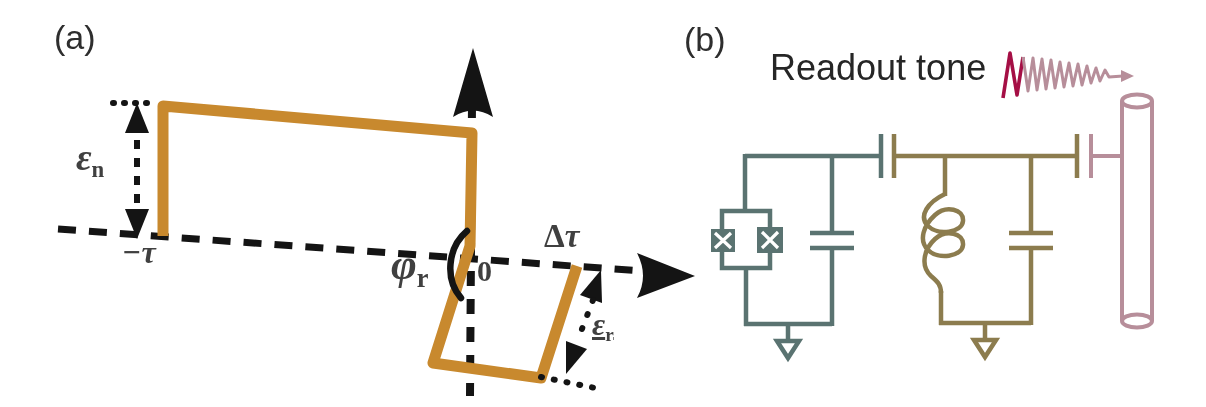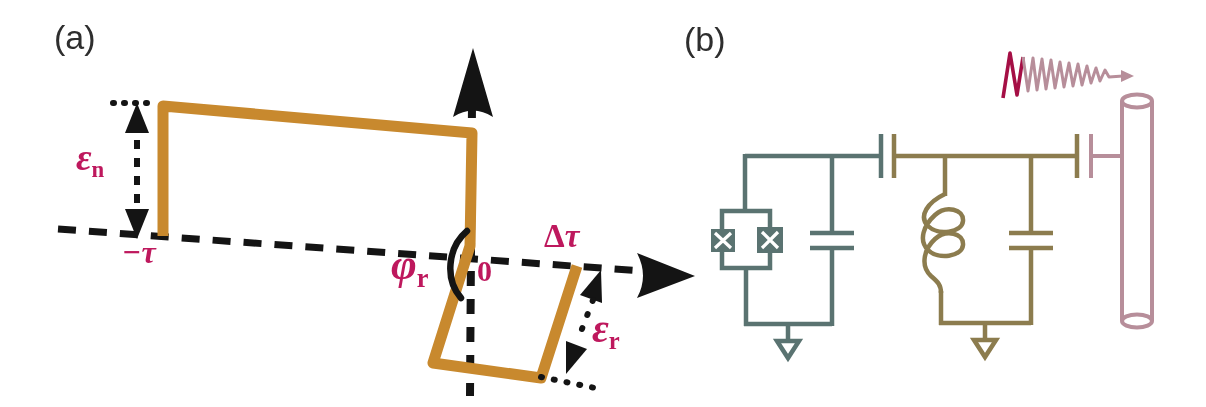--- a/index.html
+++ b/index.html
@@ -21,33 +21,33 @@
   .wire-r    {stroke:var(--c-resonator,#8c7c4e);stroke-width:4.5;fill:none;}
   .wire-t    {stroke:var(--c-tline,#b78e9a);stroke-width:4;fill:none;}
   .tone-hot  {stroke:var(--c-tone-hot,#a50f45);stroke-width:3.6;fill:none;stroke-linejoin:round;}
   .tone      {stroke:var(--c-tline,#b78e9a);stroke-width:3;fill:none;stroke-linejoin:round;}
   .tone-fill {fill:var(--c-tline,#b78e9a);stroke:none;}
   .xwhite    {stroke:#ffffff;stroke-width:3.2;fill:none;}
 
   
   .lbl{position:absolute;color:var(--c-text,#2e2e2e);white-space:nowrap;line-height:1;}
   .sans{font-family:"Liberation Sans",sans-serif;}
-  .math{font-family:"Liberation Serif",serif;font-style:italic;font-weight:700;color:#be185d;}
+  .math{font-family:"Liberation Serif",serif;font-style:italic;font-weight:700;color:#404040;}
   .math sub{font-style:normal;font-size:0.6em;vertical-align:-0.3em;letter-spacing:0;}
   .up{font-style:normal;}
 
   #lab-a        {left:54px;  top:20px;  font-size:34px;}
   #lab-b        {left:684px; top:22px;  font-size:34px;}
   #lab-readout  {left:770px; top:50px;  font-size:36px;color:#262626;}
   #lab-eps-n    {left:76px;  top:138px; font-size:38px;}
   #lab-minus-tau{left:122px; top:236px; font-size:32px;}
   #lab-phi      {left:391px; top:243px; font-size:44px;text-align:center;}
   #lab-zero     {left:477px; top:256px; font-size:30px;font-style:normal;}
   #lab-delta-tau{left:544px; top:220px; font-size:33px;}
-  #lab-eps-r    {left:592px; top:308px; font-size:41px;}
+  #lab-eps-r    {left:592px; top:308px; font-size:32px;text-decoration:underline;}
 </style>
 </head>
 <body>
 
 <div class="figure">
 
   <svg width="1206" height="407" viewBox="0 0 1206 407">
 
     <g>
       <line class="axis-dash" x1="58" y1="229" x2="642" y2="271" stroke-width="7" stroke-dasharray="18 13"></line>
@@ -144,14 +144,15 @@
   <div class="lbl math" id="lab-phi"><span>φ</span><sub>r</sub></div>
 
   <div class="lbl math" id="lab-zero">0</div>
 
   <div class="lbl math" id="lab-delta-tau"><span class="up">Δ</span><span>τ</span></div>
 
   <div class="lbl math" id="lab-eps-r"><span>ε</span><sub>r</sub></div>
 
   <div class="lbl sans" id="lab-b">(b)</div>
 
+  <div class="lbl sans" id="lab-readout">Readout tone</div>
 
 </div>
 
 </body></html>

